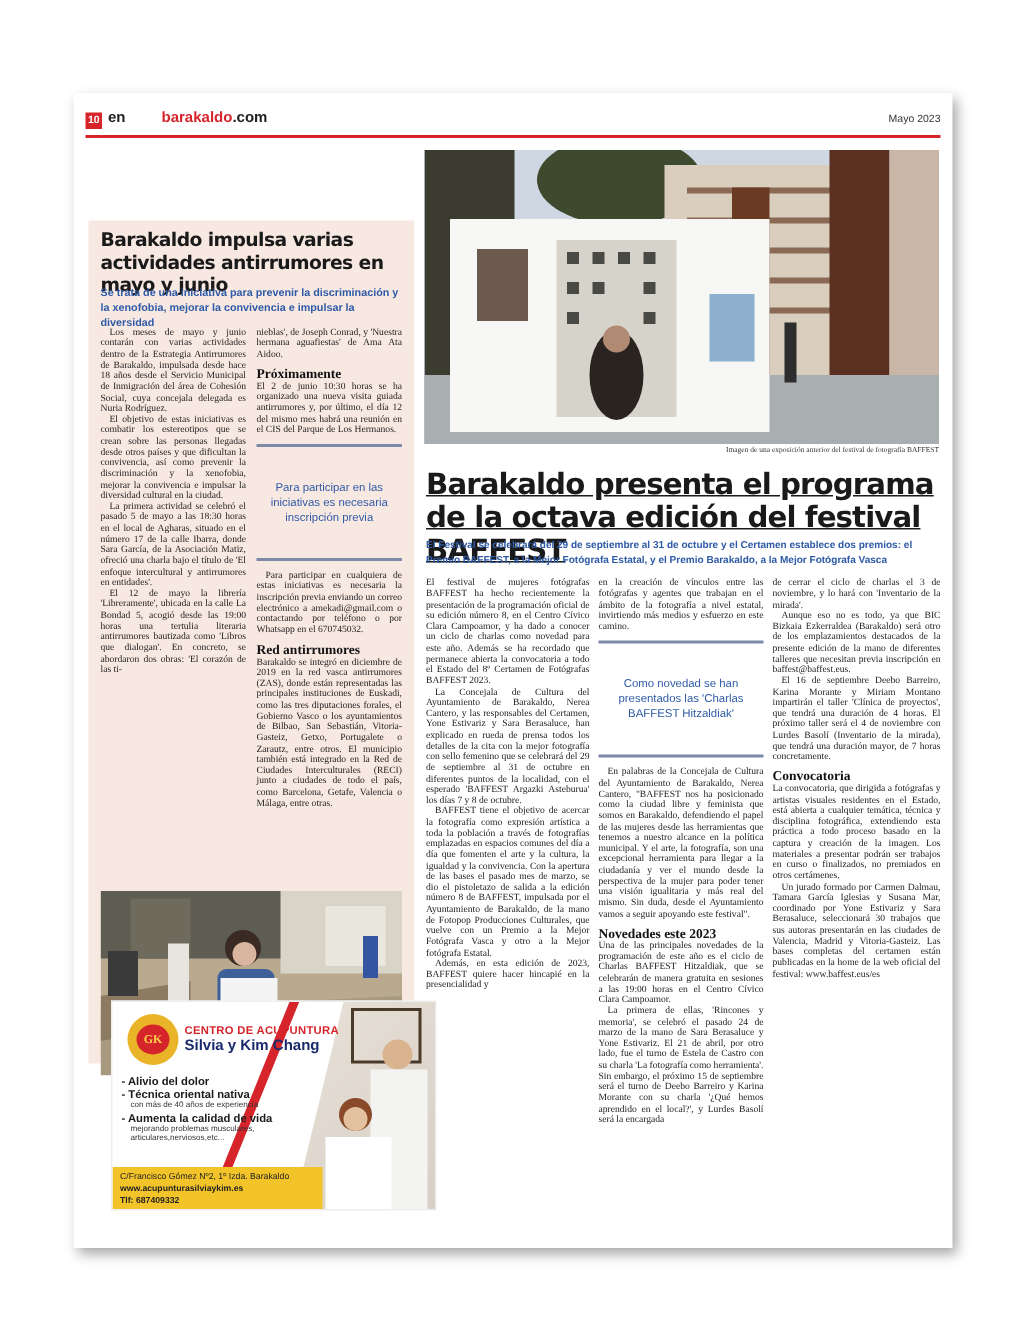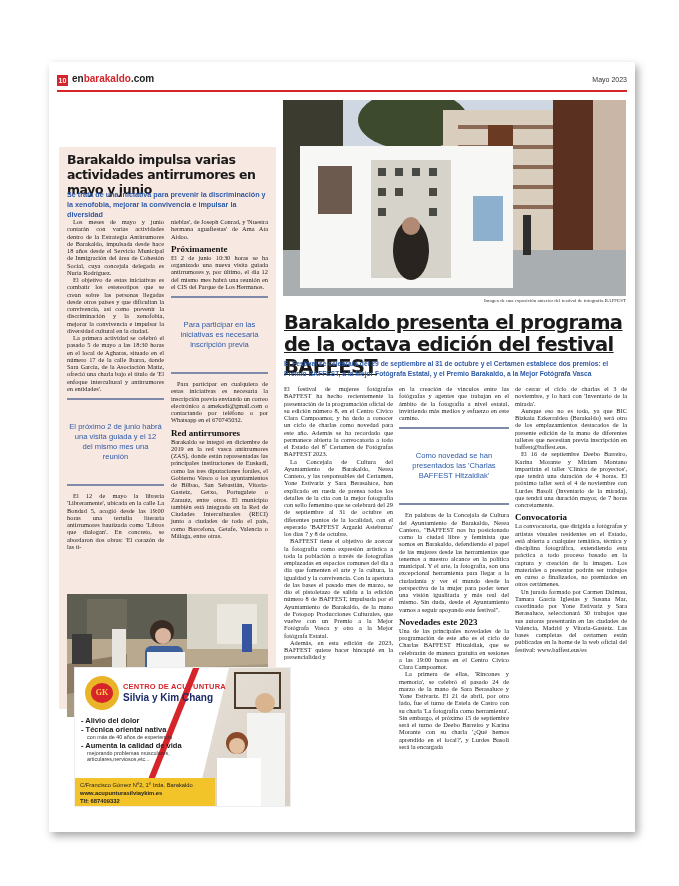--- a/index.html
+++ b/index.html
@@ -5,21 +5,21 @@
   * { box-sizing: border-box; margin: 0; padding: 0; }
   html, body { width: 679px; height: 886px; background: #ffffff; overflow: hidden; }
   body { font-family: "Liberation Serif", serif; color: #222; position: relative; }
   .page {
     position: absolute; left: 49px; top: 62px; width: 586px; height: 770px;
     background: #fff; box-shadow: 3px 4px 8px rgba(0,0,0,0.35);
   }
   .header { position: absolute; left: 8px; top: 10px; width: 570px; height: 20px; border-bottom: 2px solid #d6242b; }
   .pgnum { position: absolute; left: 0; top: 3px; width: 11px; height: 11px; background: #d6242b; color: #fff; font: bold 7px "Liberation Sans", sans-serif; text-align: center; line-height: 11px; }
   .site { position: absolute; left: 15px; top: 1px; font: bold 10px "Liberation Sans", sans-serif; color: #222; }
-  .site .red { color: #d6242b; }
+  .site .red { color: #d6242b; padding-left: 24px; }
   .date { position: absolute; right: 0; top: 4px; font: 7px "Liberation Sans", sans-serif; color: #333; }
 
   .leftbox { position: absolute; left: 10px; top: 37px; width: 217px; height: 562px; background: #f8e8e2; margin-top: 48px; }
   .lb-title { position: absolute; left: 8px; top: 5px; width: 205px; font: bold 12.5px "DejaVu Sans", sans-serif; line-height: 15px; color: #1a1a1a; letter-spacing: -0.4px; }
   .lb-sub { position: absolute; left: 8px; top: 43px; width: 205px; font: bold 7.2px "Liberation Sans", sans-serif; line-height: 10px; color: #2e5aa6; }
   .col { position: absolute; font-size: 6.4px; line-height: 7.25px; text-align: justify; color: #222; }
   .col p { text-indent: 6px; }
   .col h4 { font: bold 9px "Liberation Serif", serif; line-height: 10px; margin-top: 4px; color: #111; }
   .pullq { border-top: 2px solid #7f89a8; border-bottom: 2px solid #7f89a8; margin: 6px 0; padding: 22px 2px; text-align: center; font: 7.6px "Liberation Sans", sans-serif; line-height: 10px; color: #2e5aa6; }
 
@@ -55,21 +55,20 @@
   </div>
 
   <div class="leftbox">
     <div class="lb-title">Barakaldo impulsa varias actividades antirrumores en mayo y junio</div>
     <div class="lb-sub">Se trata de una iniciativa para prevenir la discriminación y la xenofobia, mejorar la convivencia e impulsar la diversidad</div>
 
     <div class="col" style="left:8px; top:71px; width:97px;">
       <p>Los meses de mayo y junio contarán con varias actividades dentro de la Estrategia Antirrumores de Barakaldo, impulsada desde hace 18 años desde el Servicio Municipal de Inmigración del área de Cohesión Social, cuya concejala delegada es Nuria Rodríguez.</p>
       <p>El objetivo de estas iniciativas es combatir los estereotipos que se crean sobre las personas llegadas desde otros países y que dificultan la convivencia, así como prevenir la discriminación y la xenofobia, mejorar la convivencia e impulsar la diversidad cultural en la ciudad.</p>
       <p>La primera actividad se celebró el pasado 5 de mayo a las 18:30 horas en el local de Agharas, situado en el número 17 de la calle Ibarra, donde Sara García, de la Asociación Matiz, ofreció una charla bajo el título de 'El enfoque intercultural y antirrumores en entidades'.</p>
-      <div class="pullq">El próximo 2 de junio habrá una visita guiada y el 12 del mismo mes una reunión</div>
       <p>El 12 de mayo la librería 'Libreramente', ubicada en la calle La Bondad 5, acogió desde las 19:00 horas una tertulia literaria antirrumores bautizada como 'Libros que dialogan'. En concreto, se abordaron dos obras: 'El corazón de las ti-</p>
     </div>
 
     <div class="col" style="left:112px; top:71px; width:97px;">
       <p style="text-indent:0">nieblas', de Joseph Conrad, y 'Nuestra hermana aguafiestas' de Ama Ata Aidoo.</p>
       <h4>Próximamente</h4>
       <p style="text-indent:0">El 2 de junio 10:30 horas se ha organizado una nueva visita guiada antirrumores y, por último, el día 12 del mismo mes habrá una reunión en el CIS del Parque de Los Hermanos.</p>
       <div class="pullq">Para participar en las iniciativas es necesaria inscripción previa</div>
       <p>Para participar en cualquiera de estas iniciativas es necesaria la inscripción previa enviando un correo electrónico a amekadi@gmail.com o contactando por teléfono o por Whatsapp en el 670745032.</p>
       <h4>Red antirrumores</h4>

